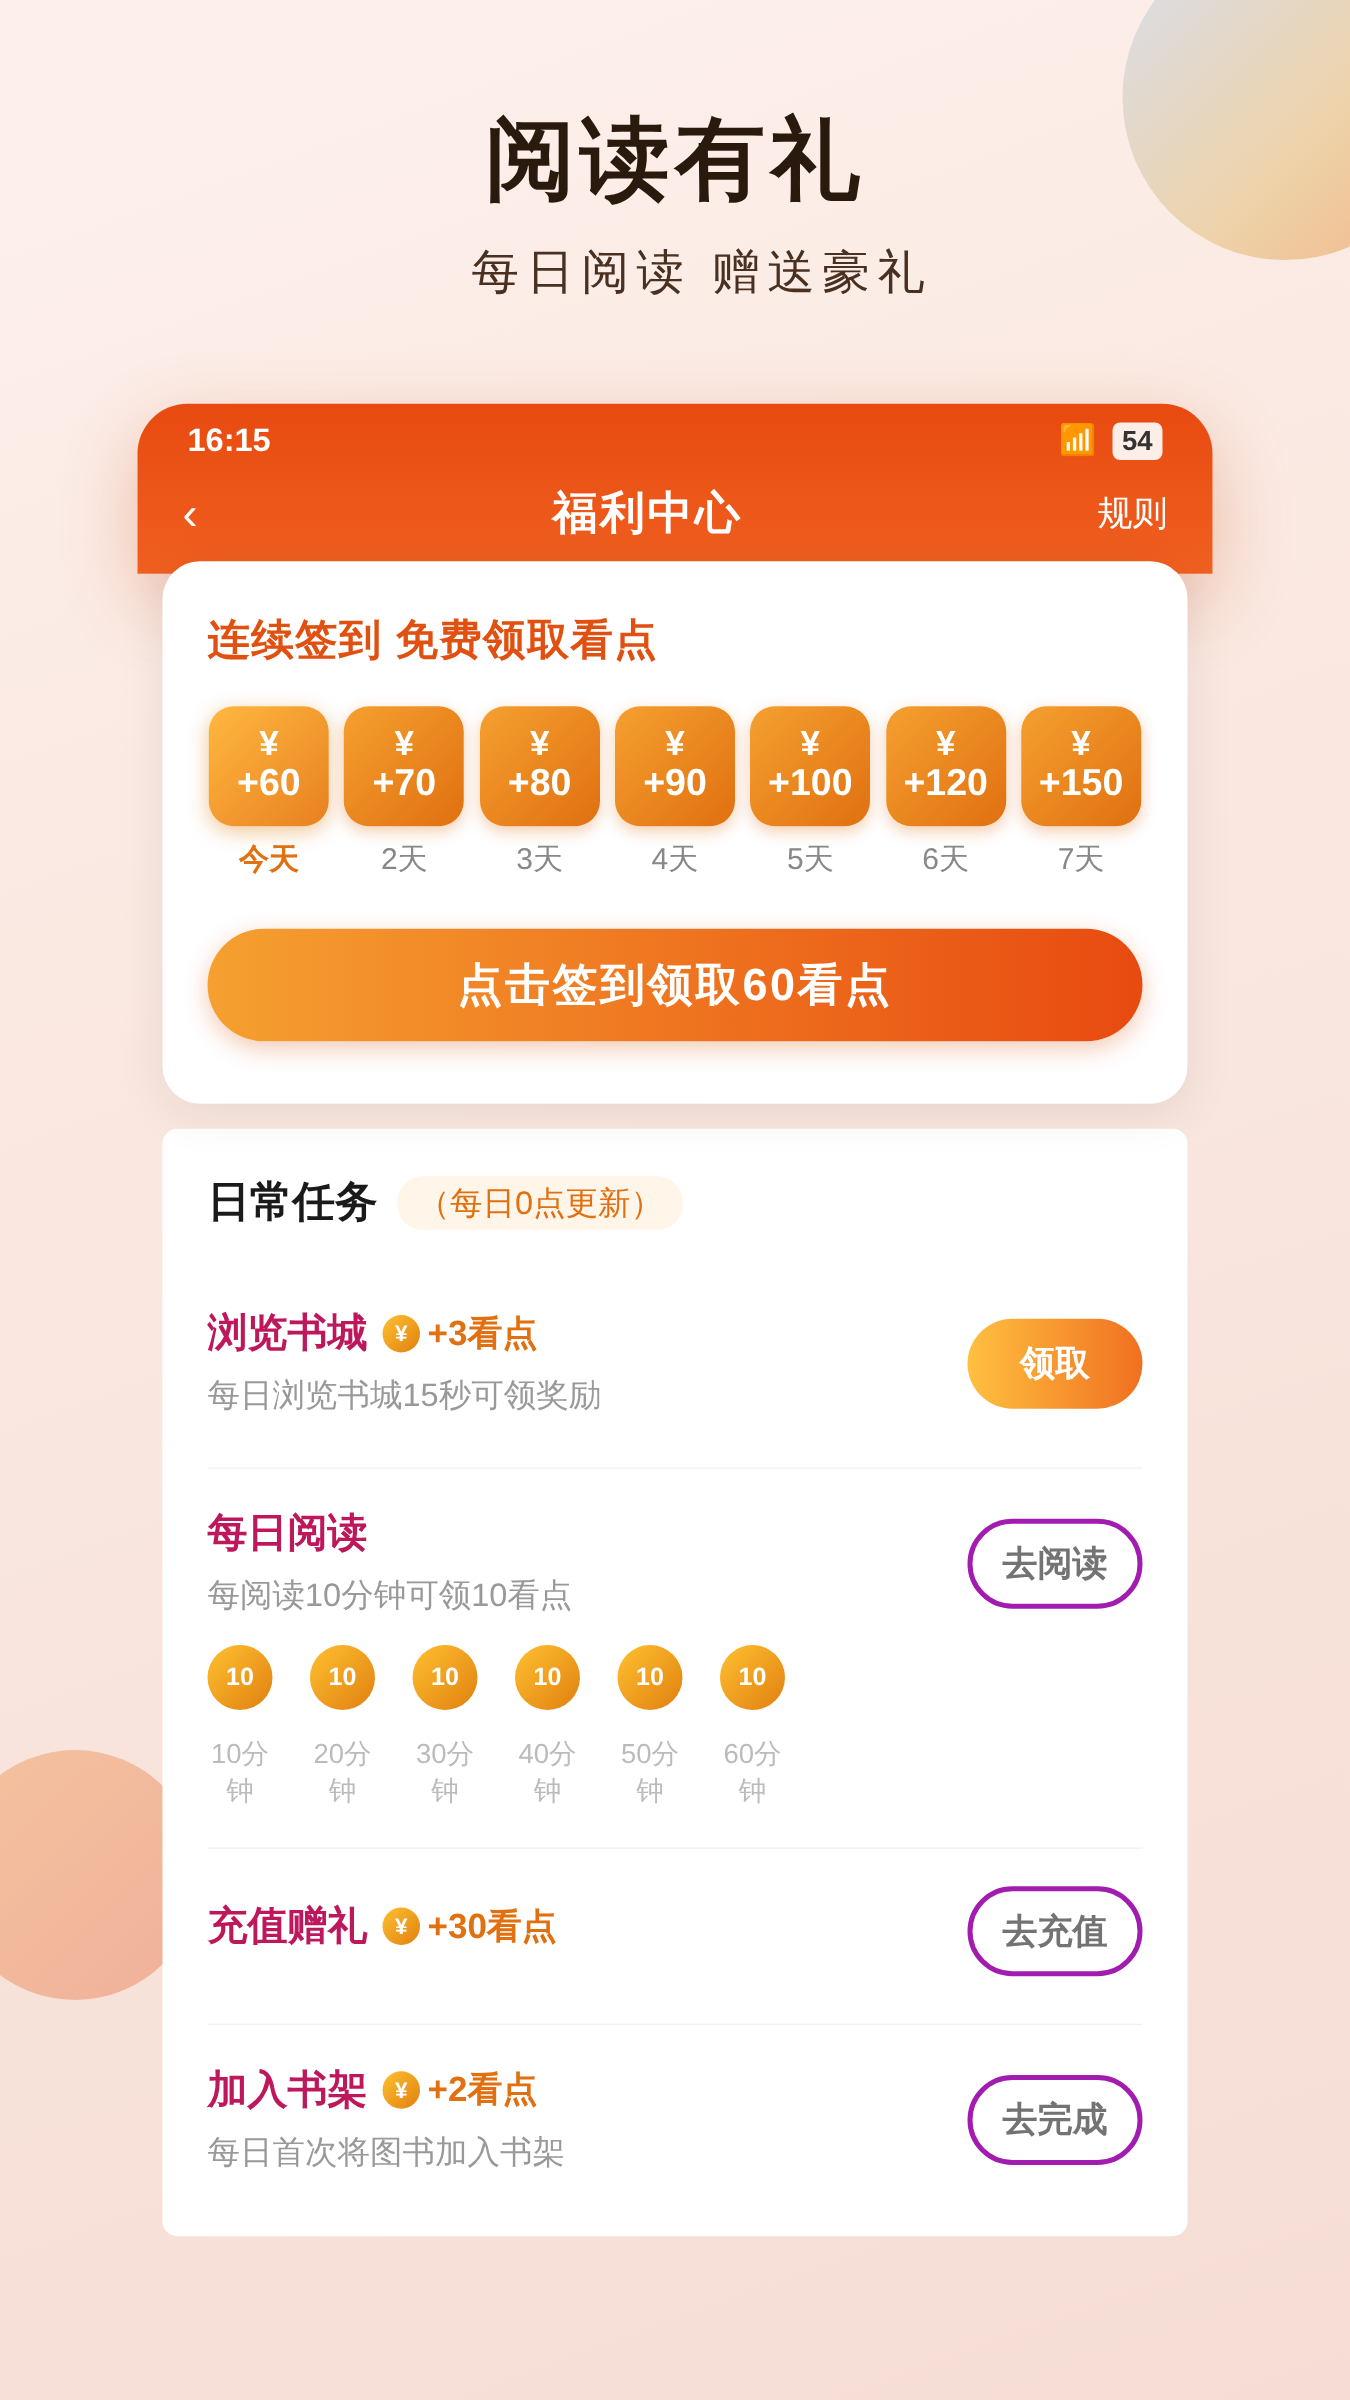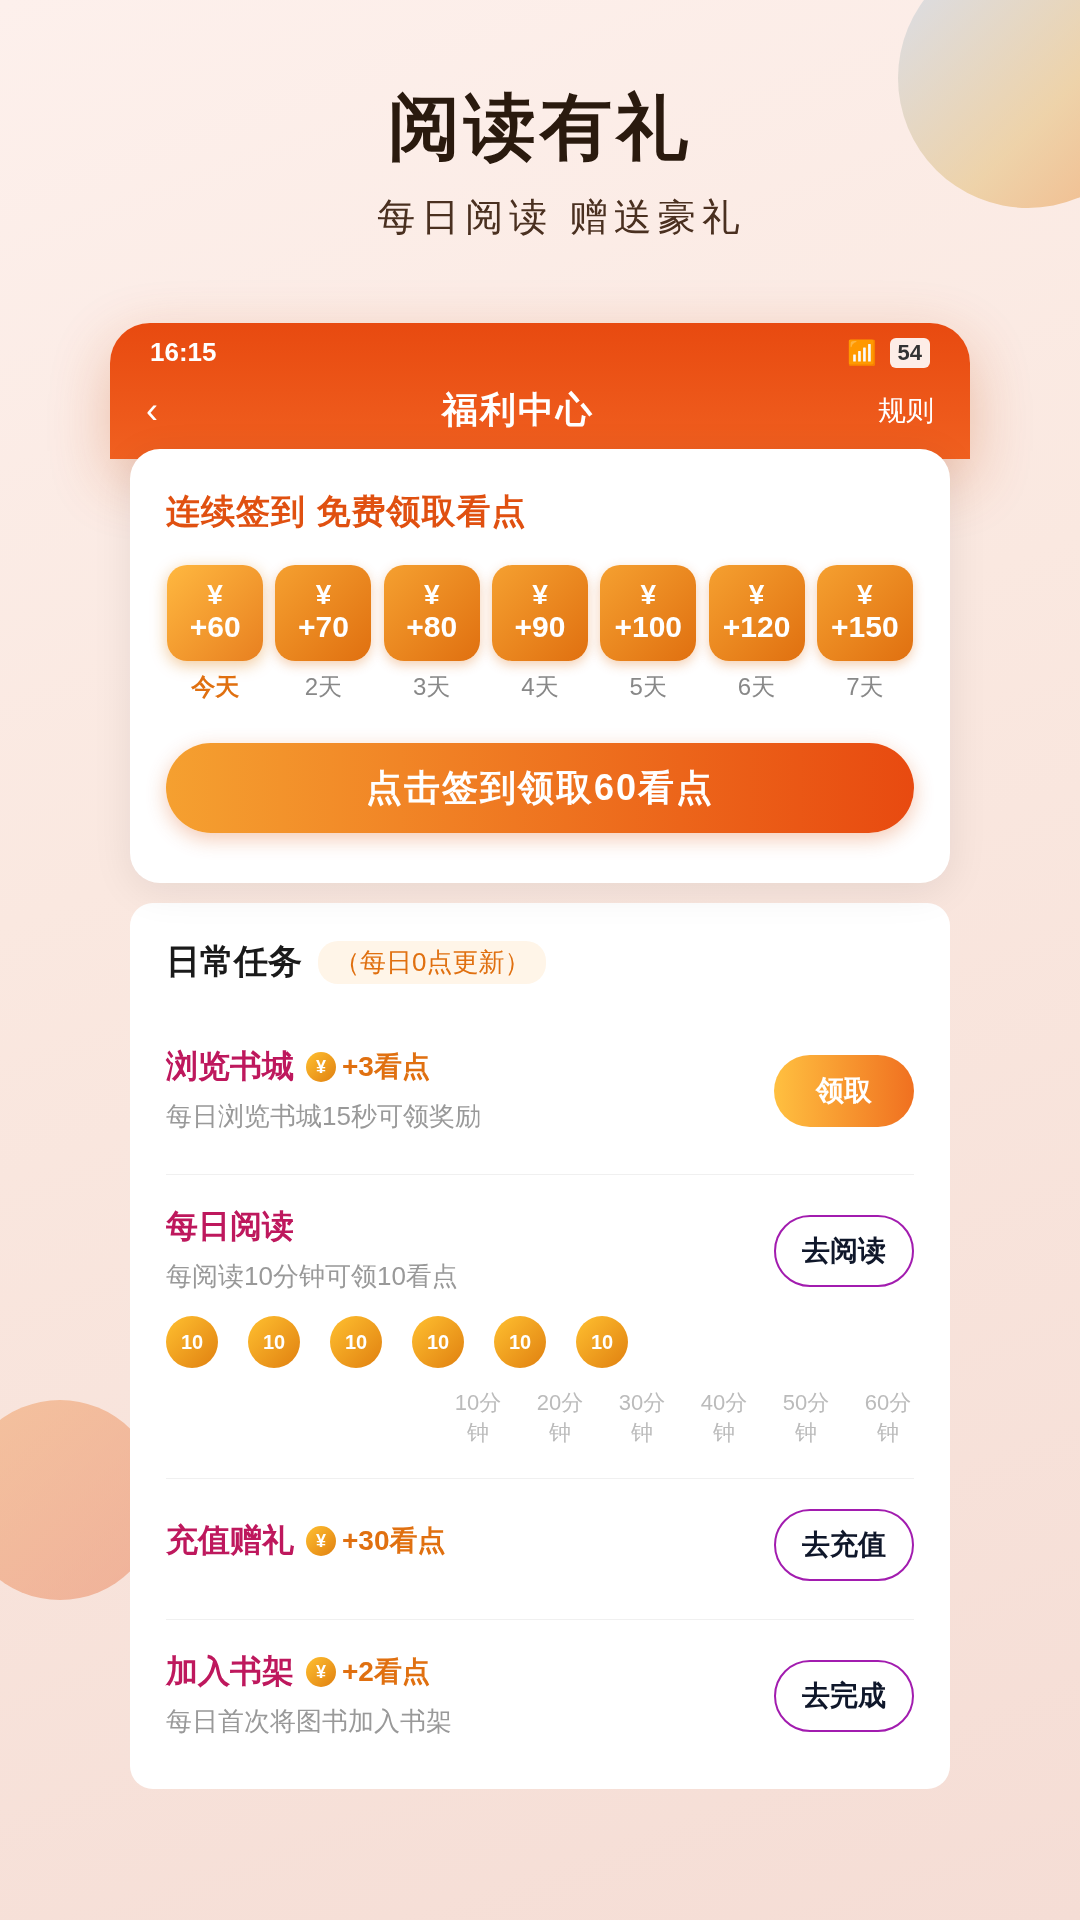--- a/index.html
+++ b/index.html
@@ -193,21 +193,21 @@
       letter-spacing: 2px;
       cursor: pointer;
       margin-top: 30px;
       box-shadow: 0 6px 20px rgba(220, 80, 10, 0.3);
     }
 
     
     .tasks-section {
       background: white;
       margin: 20px 20px 0;
-      border-radius: 23px;
+      border-radius: 12px;
       padding: 36px 36px 0;
     }
     .tasks-header {
       display: flex;
       align-items: center;
       gap: 16px;
       margin-bottom: 30px;
     }
     .tasks-title {
       font-size: 34px;
@@ -272,23 +272,23 @@
     }
     .task-desc {
       font-size: 26px;
       color: #999;
       line-height: 1.5;
     }
     .task-btn {
       min-width: 140px;
       height: 72px;
       border-radius: 36px;
-      border: 2px solid #a21caf;
+      border: 4px solid #a21caf;
       background: white;
-      color: #0f172a;
+      color: #737373;
       font-size: 28px;
       font-weight: 600;
       cursor: pointer;
       padding: 0 24px;
     }
     .task-btn.filled {
       background: linear-gradient(90deg, #ffc040 0%, #f07020 100%);
       border: none;
       color: white;
     }
@@ -315,21 +315,20 @@
       align-items: center;
       justify-content: center;
       color: white;
       font-size: 20px;
       font-weight: 700;
     }
     .progress-times {
       display: flex;
       gap: 30px;
       margin-top: 20px;
-      justify-content: flex-end;
     }
     .progress-time {
       font-size: 22px;
       color: #bbb;
       width: 52px;
       text-align: center;
     }
   </style>
 </head>
 <body>

